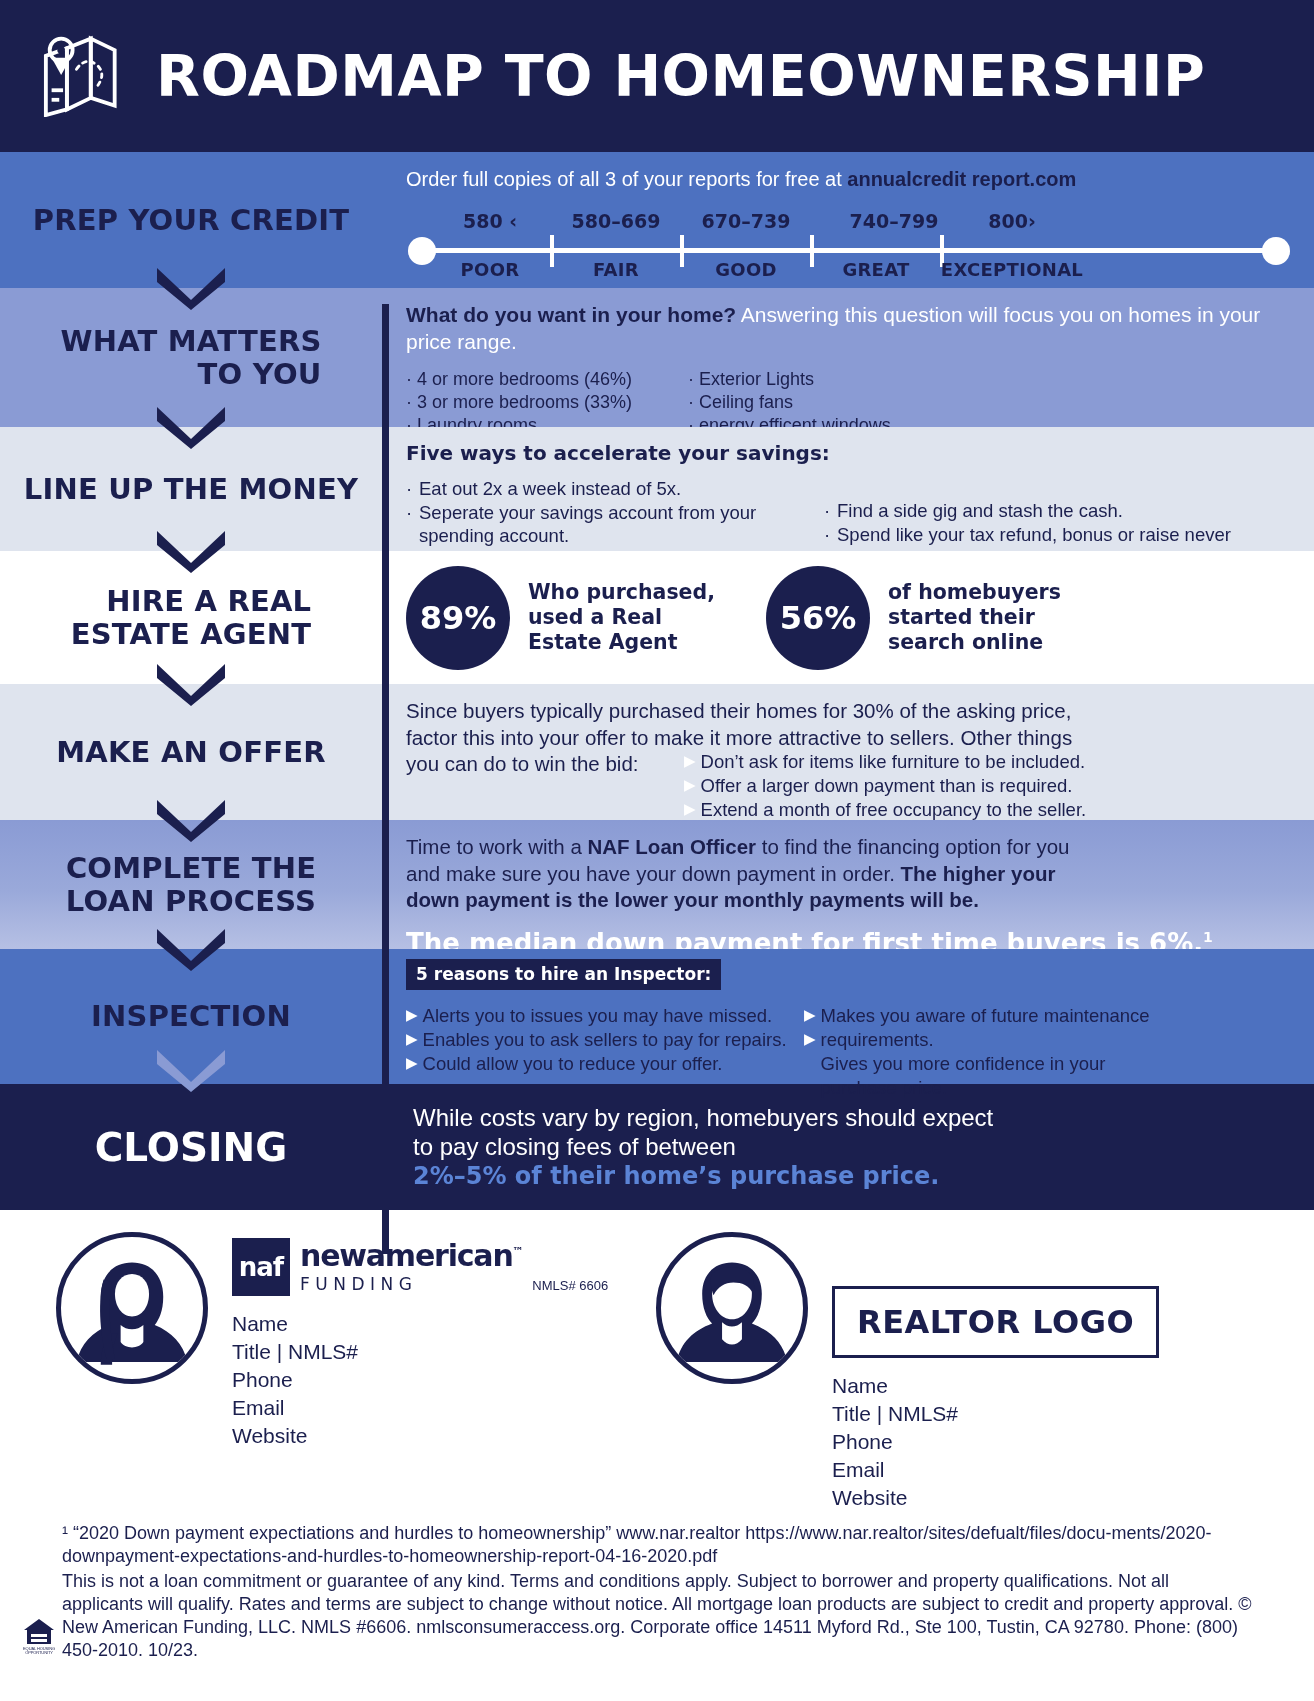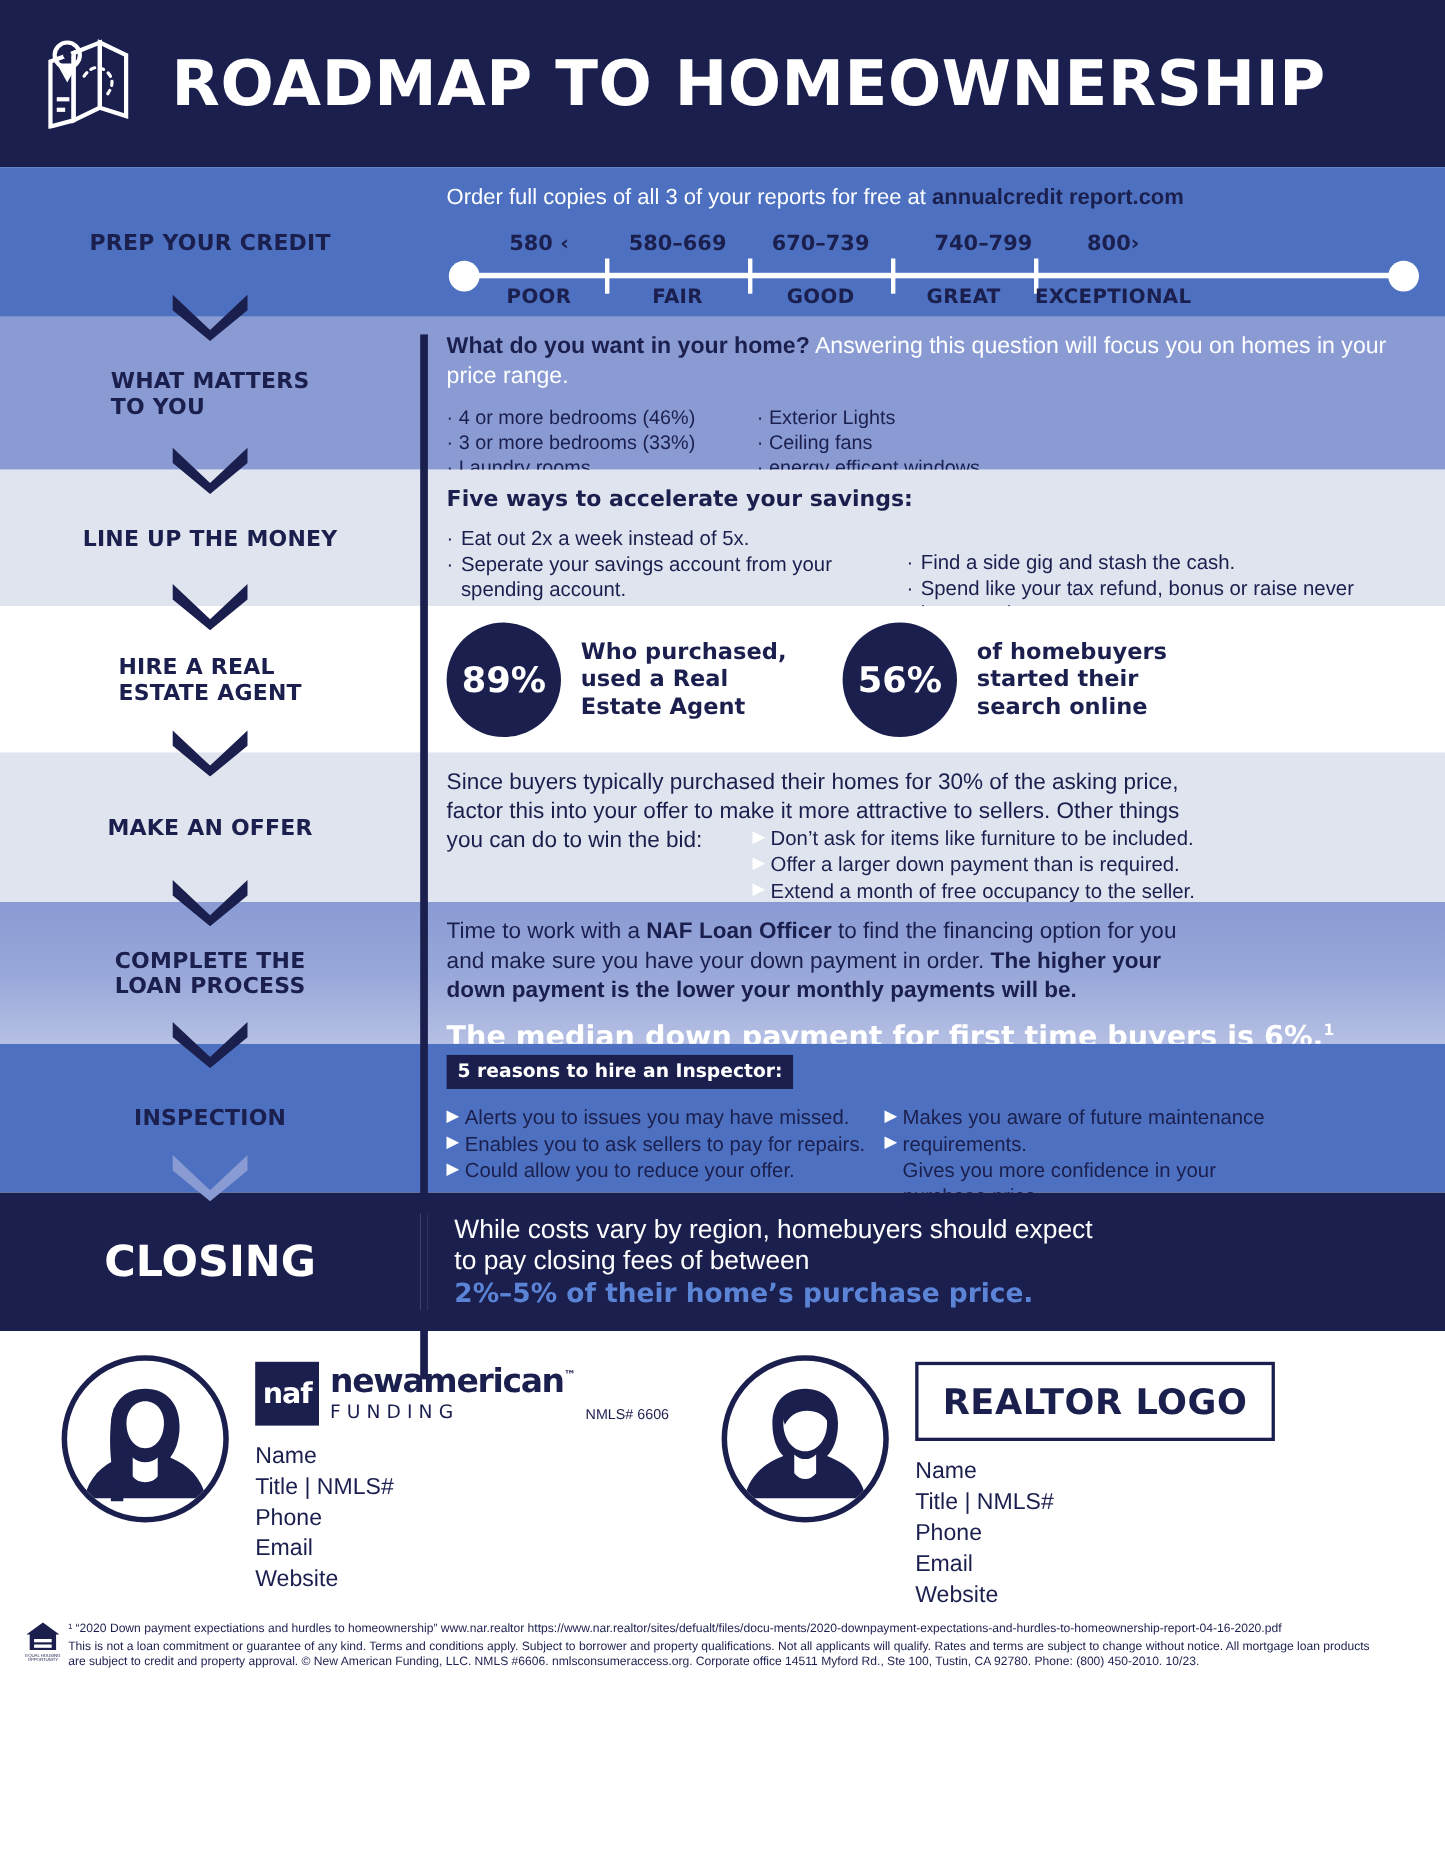--- a/index.html
+++ b/index.html
@@ -45,23 +45,23 @@
     flex: none;
     display: flex;
     align-items: center;
     justify-content: center;
     position: relative;
     padding: 0 14px;
   }
   .step-label {
     color: #1b1f4e;
     font-weight: bold;
-    font-size: 20px;
+    font-size: 29px;
     line-height: 1.12;
-    text-align: left;
+    text-align: right;
     letter-spacing: 0.2px;
     font-family: "DejaVu Sans", sans-serif;
   }
   .content-col {
     flex: 1;
     padding: 14px 22px 14px 24px;
     position: relative;
   }
   
   .spine {
@@ -219,31 +219,31 @@
     color: #1b1f4e; font-size: 30px; font-weight: bold; letter-spacing: -1.2px;
     line-height: 1; font-family: "DejaVu Sans", sans-serif;
   }
   .naf-name sup { font-size: 11px; vertical-align: super; }
   .naf-sub {
     color: #1b1f4e; font-size: 17px; letter-spacing: 5.5px; margin-top: 3px;
     font-family: "DejaVu Sans", sans-serif;
   }
   .naf-nmls { color: #1b1f4e; font-size: 13px; margin-left: 10px; align-self: flex-end; padding-bottom: 3px;}
   .realtor-box {
-    border: 3px solid #1b1f4e; padding: 14px 22px; display: inline-block;
+    border: 3px solid #1b1f4e; padding: 14px 22px; display: inline-block; margin-top: 48px;
   }
   .realtor-text {
     color: #1b1f4e; font-size: 32px; font-weight: bold; letter-spacing: 0.5px;
     font-family: "DejaVu Sans", sans-serif;
   }
   .contact-lines { margin-top: 14px; }
   .contact-lines div { color: #1b1f4e; font-size: 21px; line-height: 1.33; }
 
   .legal { padding: 10px 60px 0 62px; position: relative; }
-  .legal p { color: #1b1f4e; font-size: 11px; line-height: 1.28; }
+  .legal p { color: #1b1f4e; font-size: 18px; line-height: 1.28; }
   .legal .fn { margin-bottom: 2px; }
   .eho {
     position: absolute; left: 22px; bottom: 6px; width: 34px; height: 40px;
   }
   .eho-label { font-size: 3.4px; color: #1b1f4e; text-align: center; line-height: 1.1; letter-spacing: -0.1px;}
 </style>
 </head>
 <body>
 
 <div class="page">

